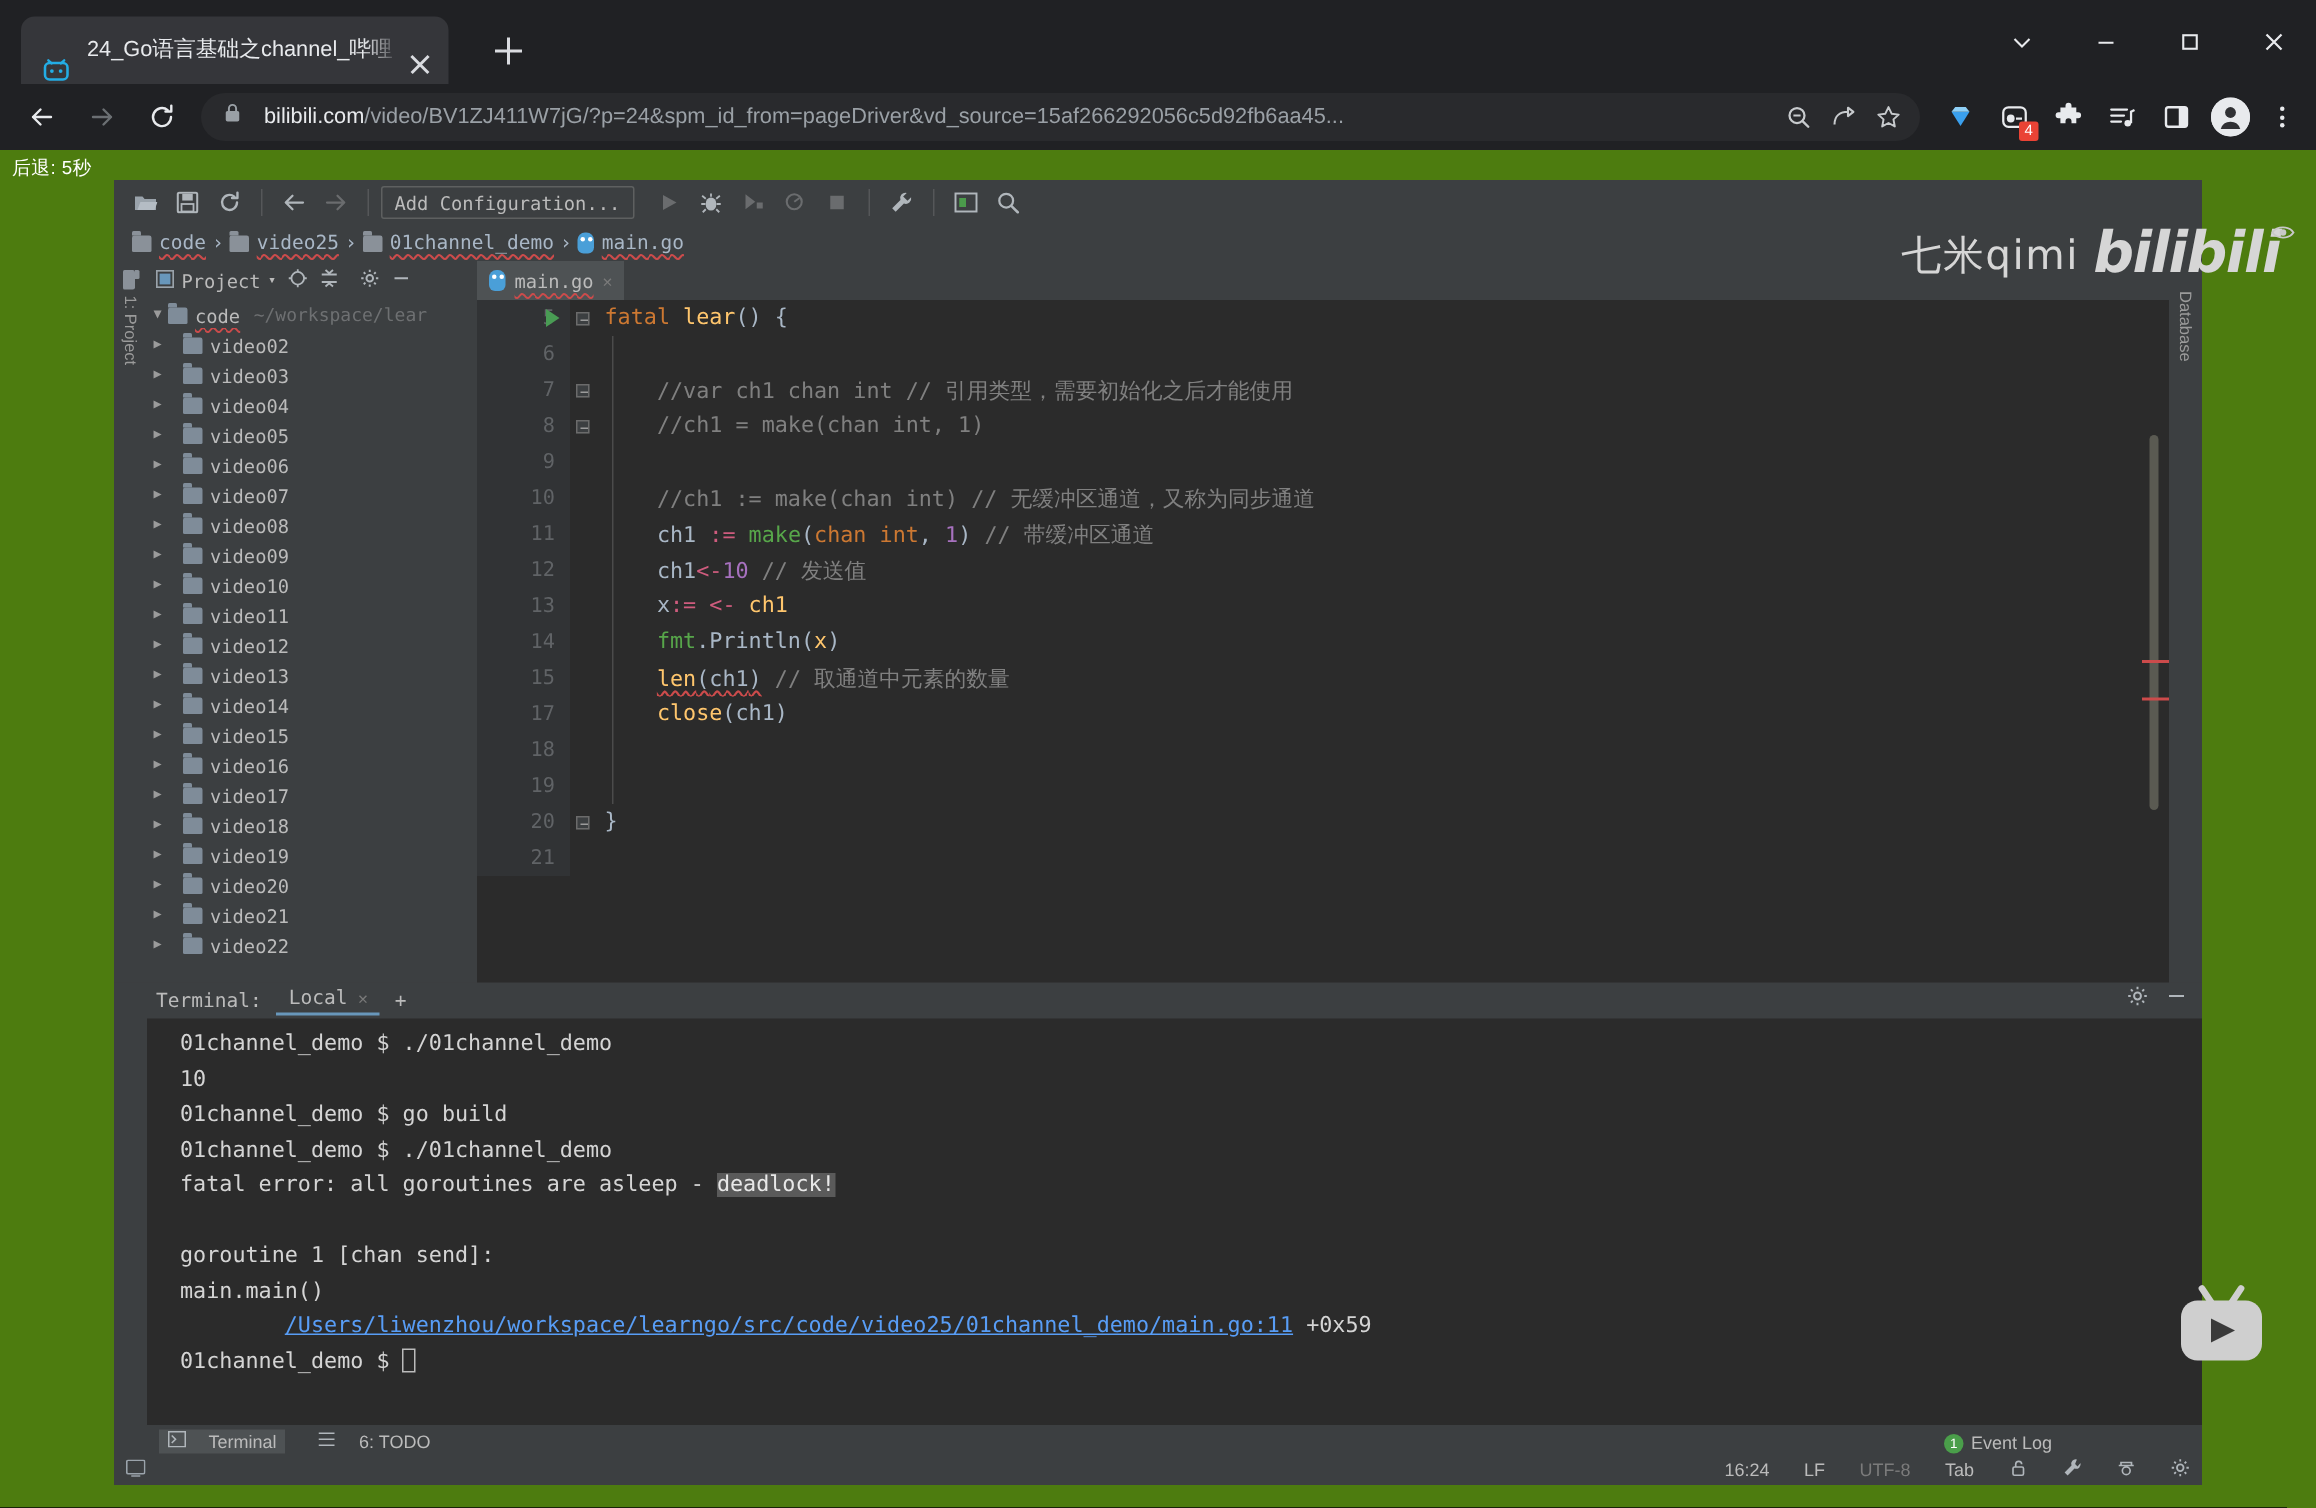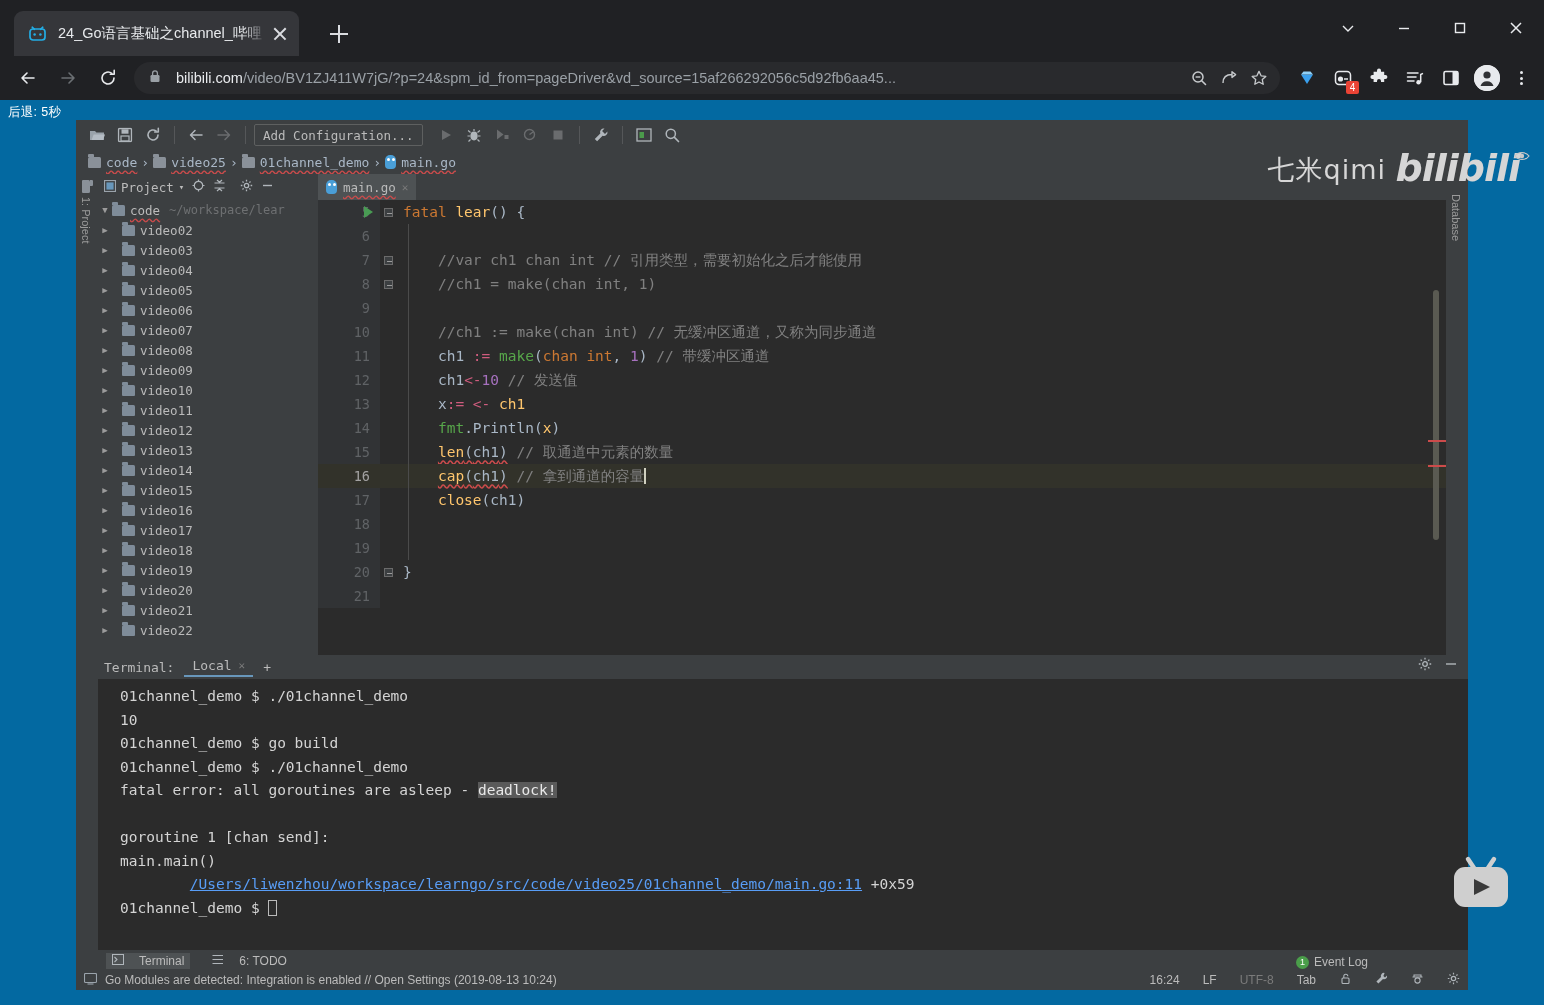--- a/index.html
+++ b/index.html
@@ -10,21 +10,21 @@
     overflow: hidden;
   }
   .screen { position: relative; width: 1544px; height: 1005px; background: #000; }
 
   
   .browser { position: absolute; left: 0; top: 0; width: 1544px; height: 100px; background: #202124; }
   .tabstrip { position: relative; height: 56px; background: #202124; }
   .tab {
     position: absolute; left: 14px; top: 11px; width: 285px; height: 45px;
     background: #35363a; border-radius: 9px 9px 0 0;
-    display: flex; align-items: center; padding: 0 6px 0 14px;
+    display: flex; align-items: flex-end; padding: 0 6px 0 14px;
   }
   .tab-fav { width: 19px; height: 19px; flex: 0 0 19px; margin-right: 11px; }
   .tab-title {
     flex: 1; color: #e8eaed; font-size: 14.5px; white-space: nowrap;
     overflow: hidden; line-height: 45px;
     -webkit-mask-image: linear-gradient(to right, #000 88%, transparent 100%);
             mask-image: linear-gradient(to right, #000 88%, transparent 100%);
   }
   .tab-close { width: 26px; height: 26px; flex:0 0 26px; position: relative; }
   .tab-close::before, .tab-close::after {
@@ -69,21 +69,21 @@
     border-radius: 2px; padding: 0 2px; font-family: "Liberation Sans", sans-serif;
   }
   .avatar {
     width: 26px; height: 26px; border-radius: 50%; background: #e8eaed;
     position: relative; margin: 0 4px;
   }
   .kebab { width: 30px; height: 30px; position: relative; }
   .kebab i { position: absolute; left: 14px; width: 3.2px; height: 3.2px; border-radius: 50%; background: #e8eaed; }
 
   
-  .page { position: absolute; left: 0; top: 100px; width: 1544px; height: 905px; background: #0369a1; }
+  .page { position: absolute; left: 0; top: 100px; width: 1544px; height: 905px; background: #4d7c0f; }
   .osd { position: absolute; left: 8px; top: 4px; color: #fff; font-size: 12.5px; letter-spacing: .3px; }
 
   
   .ide { position: absolute; left: 76px; top: 20px; width: 1392px; height: 870px; background: #3c3f41; color: #bbbbbb; }
 
   .ide-toolbar { height: 30px; display: flex; align-items: center; padding-left: 8px; gap: 2px; text-align: right; }
   .tb { width: 26px; height: 24px; position: relative; }
   .tb svg { position: absolute; left: 50%; top: 50%; transform: translate(-50%,-50%); }
   .tb-sep { width: 1px; height: 18px; background: #555759; margin: 0 6px; }
   .runcfg {
@@ -697,21 +697,20 @@
                 <div class="codeline"><span class="gutter"><span class="lno">6</span></span><span class="indent-guide"></span><span class="ctext"></span></div>
                 <div class="codeline"><span class="gutter"><span class="lno">7</span></span><span class="foldmark"></span><span class="indent-guide"></span><span class="ctext">    <span class="com">//var ch1 chan int // 引用类型，需要初始化之后才能使用</span></span></div>
                 <div class="codeline"><span class="gutter"><span class="lno">8</span></span><span class="foldmark"></span><span class="indent-guide"></span><span class="ctext">    <span class="com">//ch1 = make(chan int, 1)</span></span></div>
                 <div class="codeline"><span class="gutter"><span class="lno">9</span></span><span class="indent-guide"></span><span class="ctext"></span></div>
                 <div class="codeline"><span class="gutter"><span class="lno">10</span></span><span class="indent-guide"></span><span class="ctext">    <span class="com">//ch1 := make(chan int) // 无缓冲区通道，又称为同步通道</span></span></div>
                 <div class="codeline"><span class="gutter"><span class="lno">11</span></span><span class="indent-guide"></span><span class="ctext">    <span class="plain">ch1</span> <span class="pink">:=</span> <span class="fnb">make</span><span class="plain">(</span><span class="kw">chan</span> <span class="kw">int</span><span class="plain">, </span><span class="num">1</span><span class="plain">)</span> <span class="com">// 带缓冲区通道</span></span></div>
                 <div class="codeline"><span class="gutter"><span class="lno">12</span></span><span class="indent-guide"></span><span class="ctext">    <span class="plain">ch1</span><span class="pink">&lt;-</span><span class="num">10</span> <span class="com">// 发送值</span></span></div>
                 <div class="codeline"><span class="gutter"><span class="lno">13</span></span><span class="indent-guide"></span><span class="ctext">    <span class="plain">x</span><span class="pink">:=</span> <span class="pink">&lt;-</span> <span class="fn">ch1</span></span></div>
                 <div class="codeline"><span class="gutter"><span class="lno">14</span></span><span class="indent-guide"></span><span class="ctext">    <span class="fnb">fmt</span><span class="plain">.</span><span class="plain">Println</span><span class="plain">(</span><span class="fn">x</span><span class="plain">)</span></span></div>
                 <div class="codeline"><span class="gutter"><span class="lno">15</span></span><span class="indent-guide"></span><span class="ctext">    <span class="fn err">len</span><span class="plain err">(</span><span class="plain err">ch1</span><span class="plain err">)</span> <span class="com">// 取通道中元素的数量</span></span></div>
-                <div class="codeline cur"><span class="gutter"><span class="lno">16</span></span><span class="indent-guide"></span><span class="ctext">    <span class="fn err">cap</span><span class="plain err">(</span><span class="plain err">ch1</span><span class="plain err">)</span> <span class="com">// 拿到通道的容量</span><span class="caret"></span></span></div>
                 <div class="codeline"><span class="gutter"><span class="lno">17</span></span><span class="indent-guide"></span><span class="ctext">    <span class="fn">close</span><span class="plain">(</span><span class="plain">ch1</span><span class="plain">)</span></span></div>
                 <div class="codeline"><span class="gutter"><span class="lno">18</span></span><span class="indent-guide"></span><span class="ctext"></span></div>
                 <div class="codeline"><span class="gutter"><span class="lno">19</span></span><span class="indent-guide"></span><span class="ctext"></span></div>
                 <div class="codeline"><span class="gutter"><span class="lno">20</span></span><span class="foldmark"></span><span class="ctext"><span class="plain">}</span></span></div>
                 <div class="codeline"><span class="gutter"><span class="lno">21</span></span><span class="ctext"></span></div>
               </div>
             <div class="code-vscroll"></div>
             <div class="err-stripe" style="top:240px"></div>
             <div class="err-stripe" style="top:265px"></div>
             <div class="ebread">
@@ -770,21 +769,20 @@
           </div>
 
           <div class="statusbar">
             <span class="status-left">
               <span>
                 <svg width="13" height="12" viewBox="0 0 13 12">
                     <rect x="0.5" y="0.5" width="12" height="9" rx="1" fill="none" stroke="#9aa3ab" stroke-width="1.1"></rect>
                     <path d="M3.5 11 H9.5" stroke="#9aa3ab" stroke-width="1.1"></path>
                   </svg>
               </span>
-              <span>Go Modules are detected: Integration is enabled // Open Settings (2019-08-13 10:24)</span>
             </span>
             <span class="status-right">
               <span>16:24</span>
               <span>LF</span>
               <span class="dim">UTF-8</span>
               <span>Tab</span>
               <span>
                 <svg width="13" height="13" viewBox="0 0 13 13">
                     <rect x="3" y="6" width="7" height="5.5" rx="1" fill="none" stroke="#b0b6bb" stroke-width="1.1"></rect>
                     <path d="M4.8 6 V4.2 A2 2 0 0 1 8.8 4.2" stroke="#b0b6bb" stroke-width="1.1" fill="none"></path>

